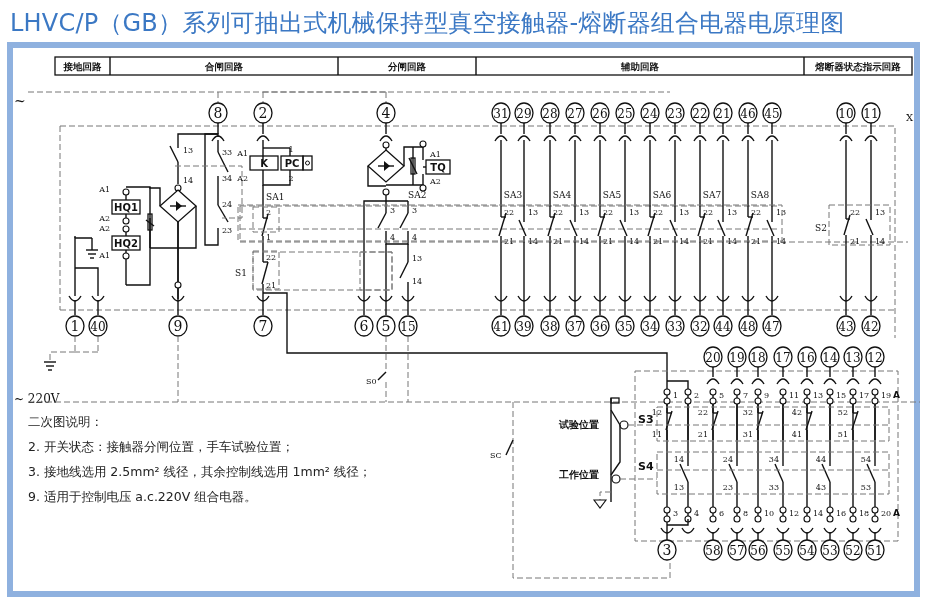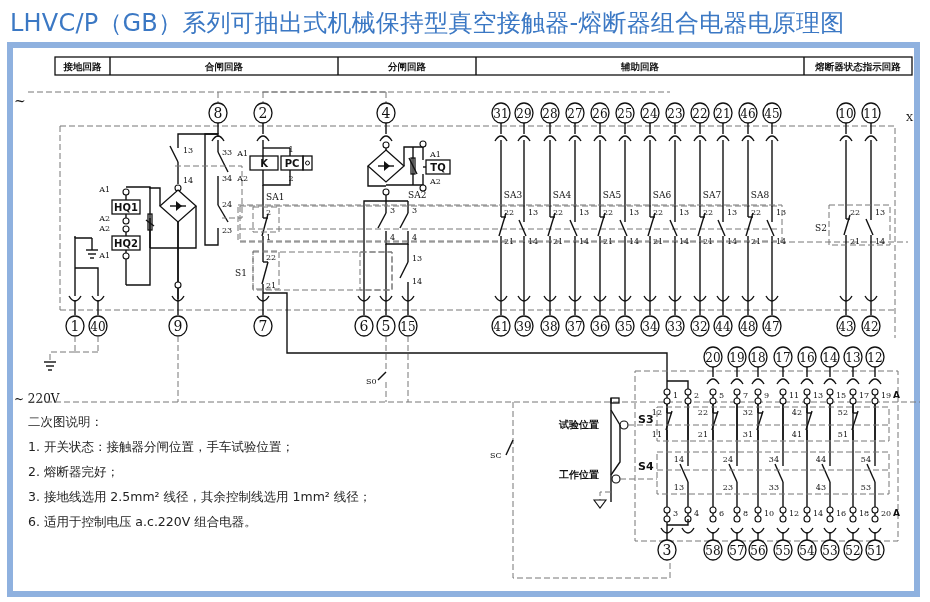--- a/index.html
+++ b/index.html
@@ -656,17 +656,16 @@
     <line x1="853" y1="532" x2="853" y2="540" stroke="#111111" stroke-width="1.4" stroke-dasharray="none"></line>
     <ellipse cx="853" cy="550" rx="9" ry="10" fill="#fff" stroke="#111111" stroke-width="1.3"></ellipse>
     <text x="853" y="555" font-size="12" text-anchor="middle" class="t">52</text>
     <line x1="875" y1="532" x2="875" y2="540" stroke="#111111" stroke-width="1.4" stroke-dasharray="none"></line>
     <ellipse cx="875" cy="550" rx="9" ry="10" fill="#fff" stroke="#111111" stroke-width="1.3"></ellipse>
     <text x="875" y="555" font-size="12" text-anchor="middle" class="t">51</text>
   </svg>
 
 <div class="notes">
   <div>二次图说明：</div>
-  <div>1. 开关状态：接触器分闸位置，手车试验位置；</div>
-  <div>2. 熔断器完好；</div>
+  <div>2. 开关状态：接触器分闸位置，手车试验位置；</div>
   <div>3. 接地线选用 2.5mm² 线径，其余控制线选用 1mm² 线径；</div>
-  <div>6. 适用于控制电压 a.c.220V 组合电器。</div>
+  <div>9. 适用于控制电压 a.c.220V 组合电器。</div>
 </div>
 
 </body></html>

